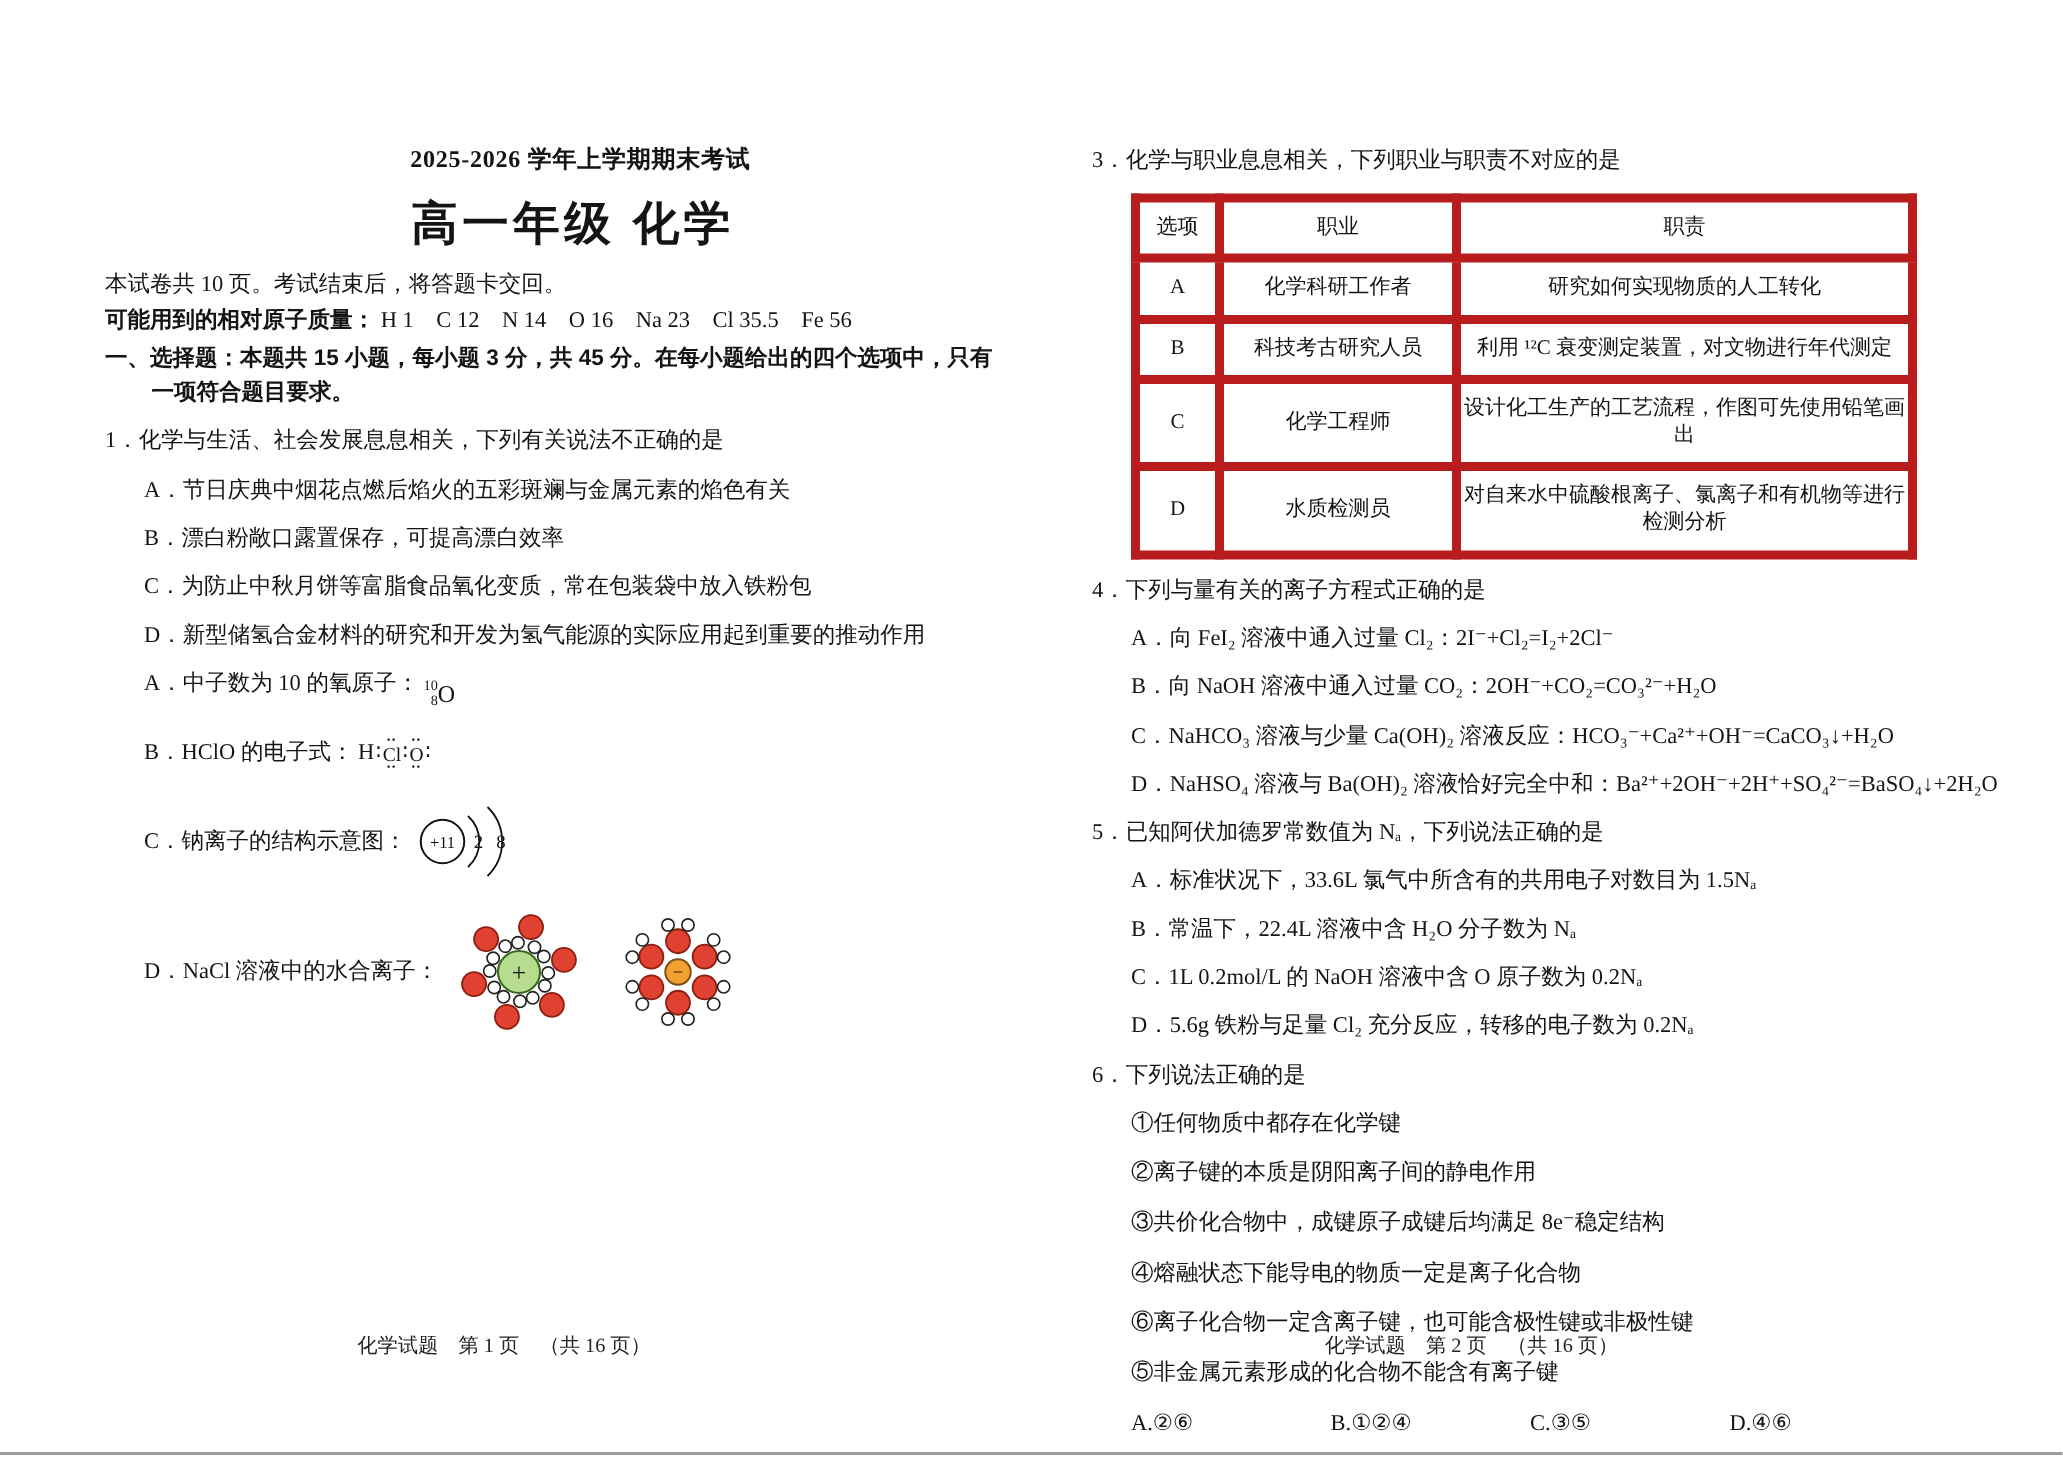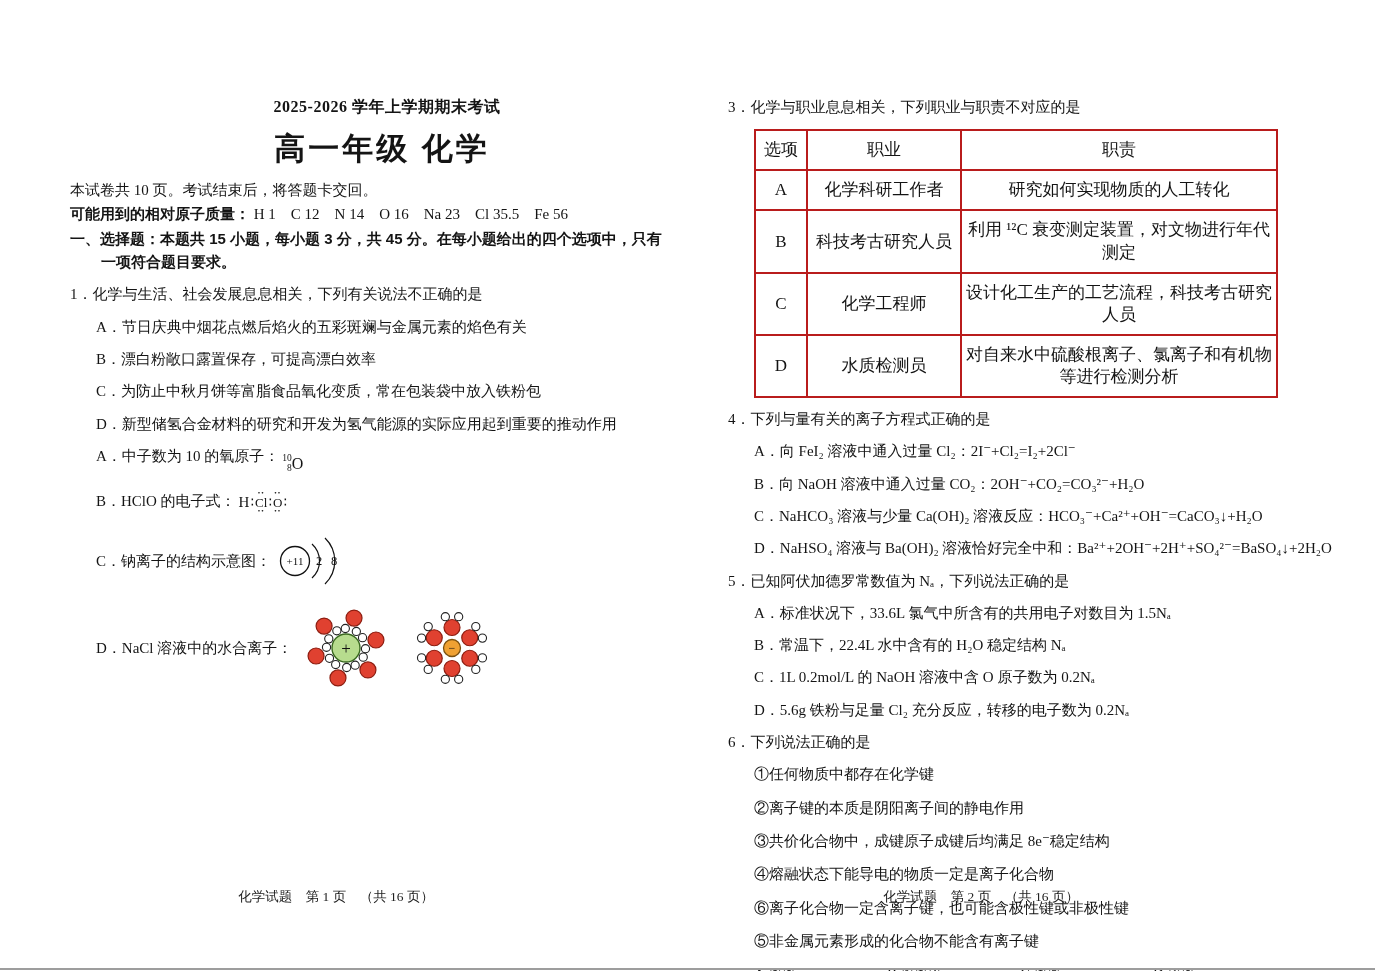--- a/index.html
+++ b/index.html
@@ -40,22 +40,22 @@
   .dotstack{display:inline-flex;flex-direction:column;align-items:center;}
   .drow{font-size:7px;line-height:5px;height:5px;letter-spacing:1px;}
   .dletter{font-size:13px;line-height:1.05;}
   .ecolon{font-size:14px;padding:0 1px;}
   .shell-svg{vertical-align:middle;margin-left:6px;}
   .hydrated-svg{margin-left:6px;}
   .opt-d2{margin-bottom:0;}
 
   
   .q3-table{border-collapse:collapse;margin:7px 0 9px 26px;width:524px;}
-  .q3-table th,.q3-table td{border:2px solid #b91c1c;text-align:center;vertical-align:middle;
-    font-weight:normal;font-size:17px;padding:8px 2px;line-height:1.3;}
+  .q3-table th,.q3-table td{border:6px solid #b91c1c;text-align:center;vertical-align:middle;
+    font-weight:normal;font-size:14px;padding:8px 2px;line-height:1.3;}
   .q3-table .c-opt{width:46px;}
   .q3-table .c-job{width:148px;}
 
   .stmt{margin:0 0 12px 26px;}
   .answers{display:flex;margin:2px 0 0 26px;}
   .ans{width:133px;}
 
   .footer{position:absolute;top:888px;font-size:13.5px;color:#222;}
   .footer-left{left:56px;width:560px;text-align:center;}
   .footer-right{left:716px;width:530px;text-align:center;}
@@ -195,21 +195,21 @@
           <td>研究如何实现物质的人工转化</td>
         </tr>
         <tr>
           <td>B</td>
           <td>科技考古研究人员</td>
           <td>利用 ¹²C 衰变测定装置，对文物进行年代测定</td>
         </tr>
         <tr>
           <td>C</td>
           <td>化学工程师</td>
-          <td>设计化工生产的工艺流程，科技考古研究人员</td>
+          <td>设计化工生产的工艺流程，作图可先使用铅笔画出</td>
         </tr>
         <tr>
           <td>D</td>
           <td>水质检测员</td>
           <td>对自来水中硫酸根离子、氯离子和有机物等进行检测分析</td>
         </tr>
       </tbody>
     </table>
   </div>
 
@@ -217,21 +217,21 @@
     <p class="question">4．下列与量有关的离子方程式正确的是</p>
     <p class="option nowrap">A．向 FeI₂ 溶液中通入过量 Cl₂：2I⁻+Cl₂=I₂+2Cl⁻</p>
     <p class="option nowrap">B．向 NaOH 溶液中通入过量 CO₂：2OH⁻+CO₂=CO₃²⁻+H₂O</p>
     <p class="option nowrap">C．NaHCO₃ 溶液与少量 Ca(OH)₂ 溶液反应：HCO₃⁻+Ca²⁺+OH⁻=CaCO₃↓+H₂O</p>
     <p class="option nowrap">D．NaHSO₄ 溶液与 Ba(OH)₂ 溶液恰好完全中和：Ba²⁺+2OH⁻+2H⁺+SO₄²⁻=BaSO₄↓+2H₂O</p>
   </div>
 
   <div>
     <p class="question">5．已知阿伏加德罗常数值为 Nₐ，下列说法正确的是</p>
     <p class="option nowrap">A．标准状况下，33.6L 氯气中所含有的共用电子对数目为 1.5Nₐ</p>
-    <p class="option nowrap">B．常温下，22.4L 水中含有的 H₂O 稳定结构 Nₐ</p>
+    <p class="option nowrap">B．常温下，22.4L 溶液中含 H₂O 分子数为 Nₐ</p>
     <p class="option nowrap">C．1L 0.2mol/L 的 NaOH 溶液中含 O 原子数为 0.2Nₐ</p>
     <p class="option nowrap">D．5.6g 铁粉与足量 Cl₂ 充分反应，转移的电子数为 0.2Nₐ</p>
   </div>
 
   <div>
     <p class="question">6．下列说法正确的是</p>
     <p class="stmt">①任何物质中都存在化学键</p>
     <p class="stmt">②离子键的本质是阴阳离子间的静电作用</p>
     <p class="stmt">③共价化合物中，成键原子成键后均满足 8e⁻稳定结构</p>
     <p class="stmt">④熔融状态下能导电的物质一定是离子化合物</p>

